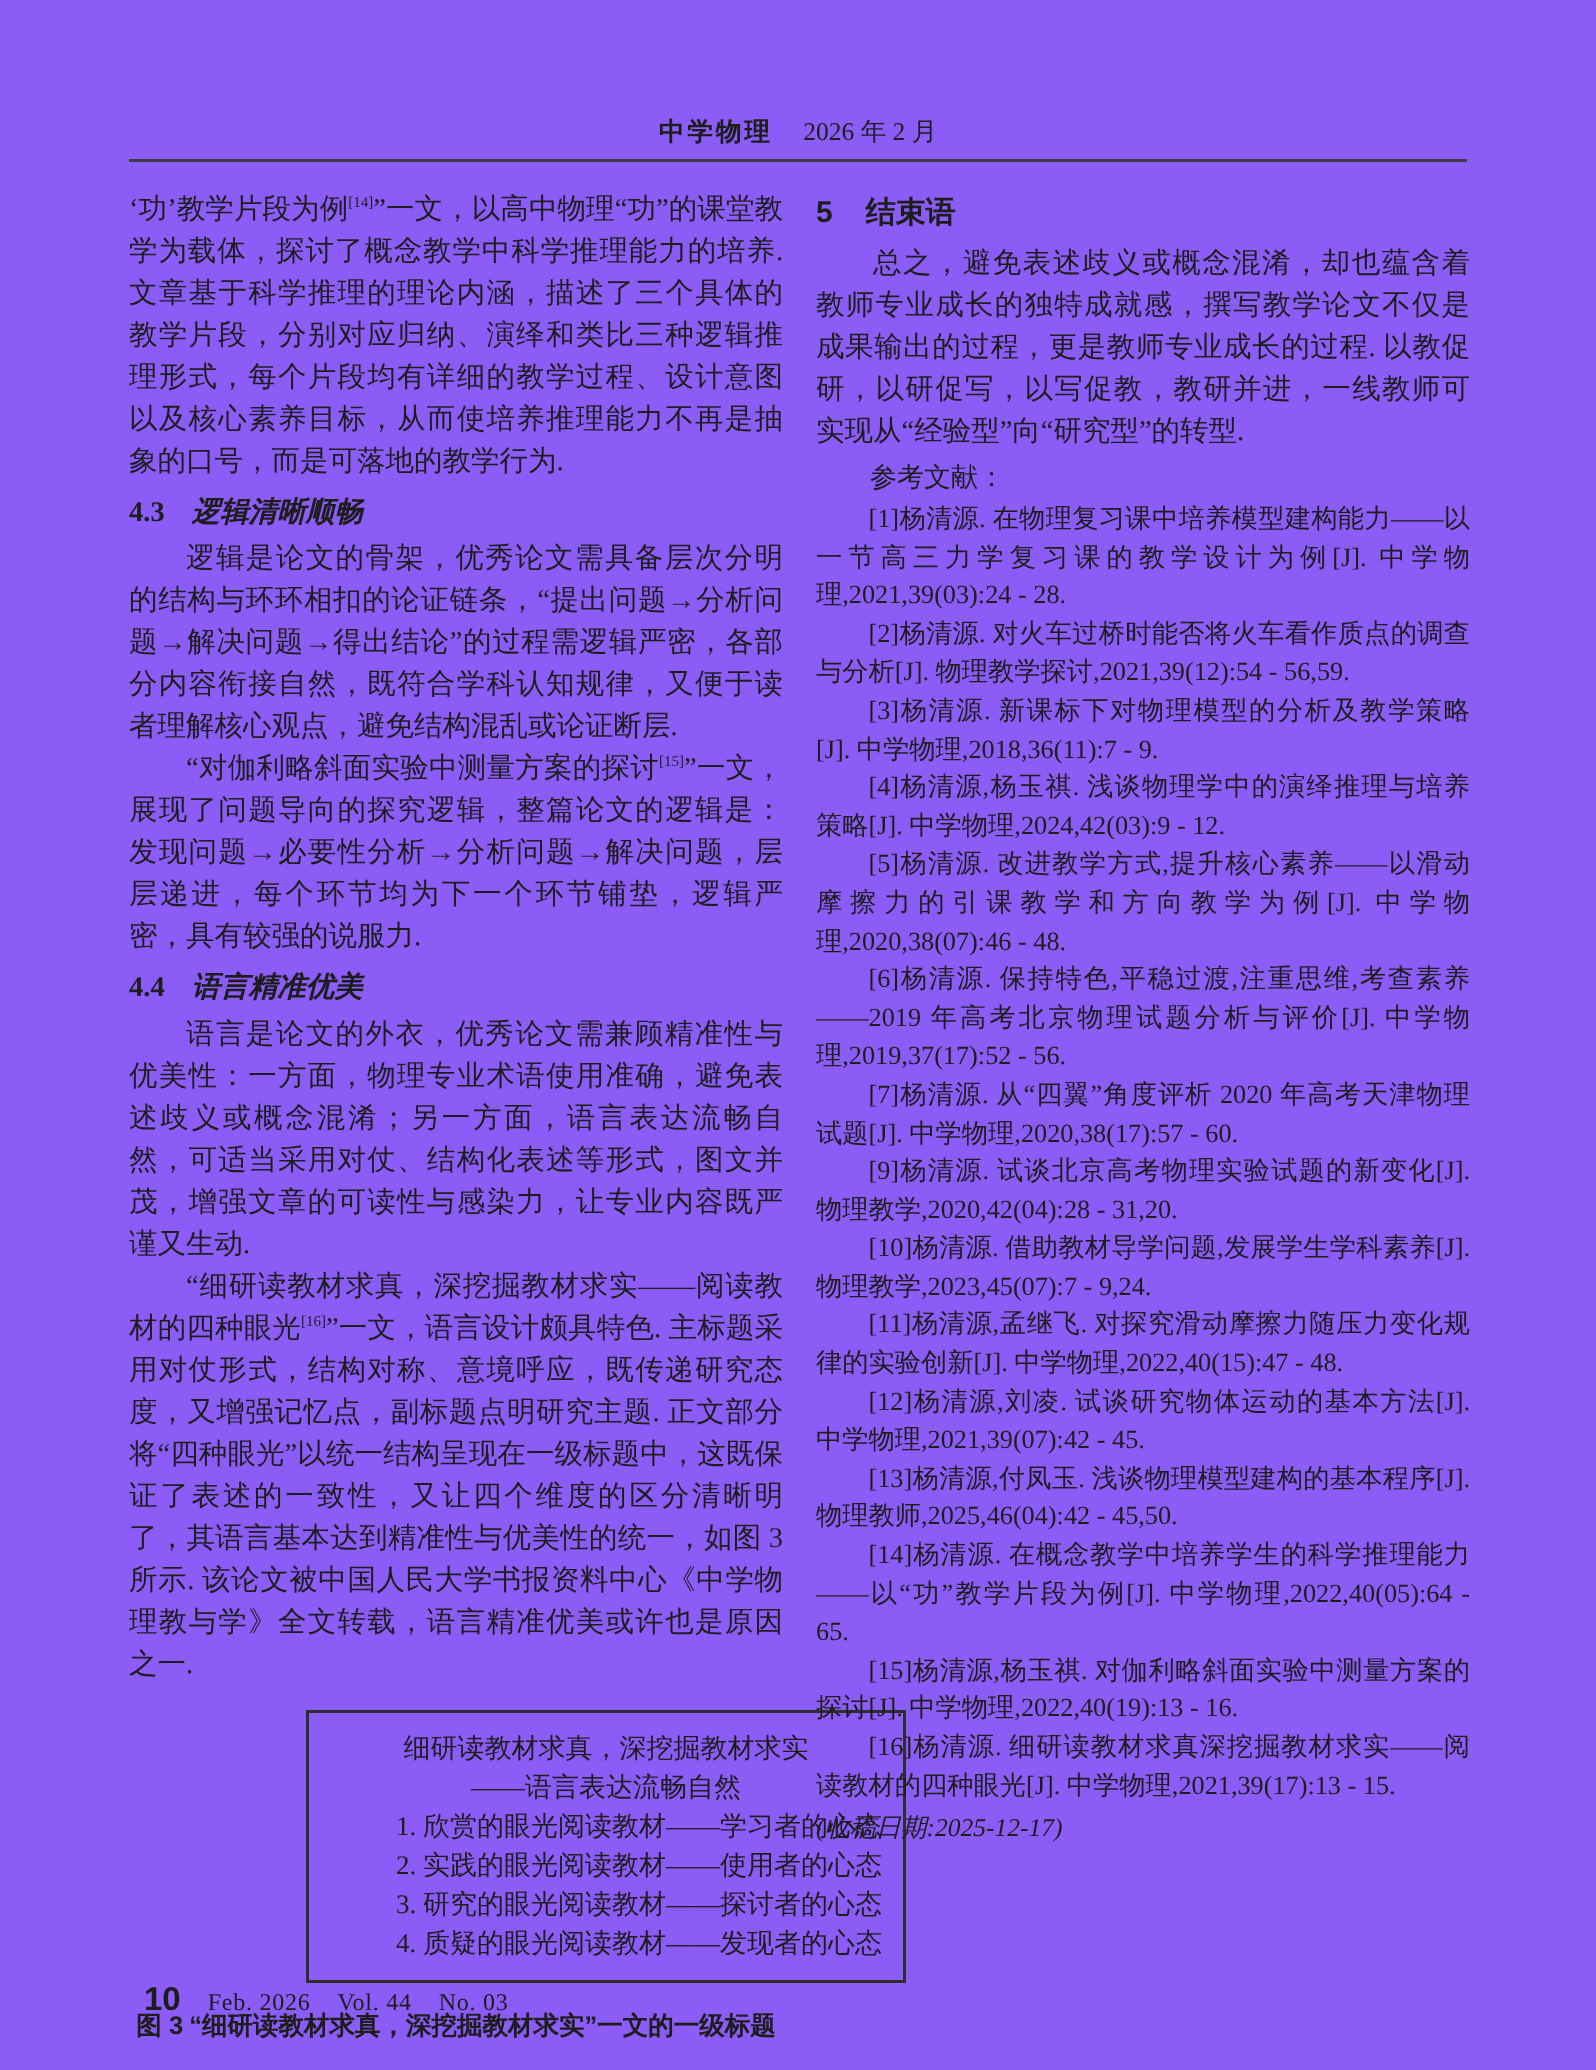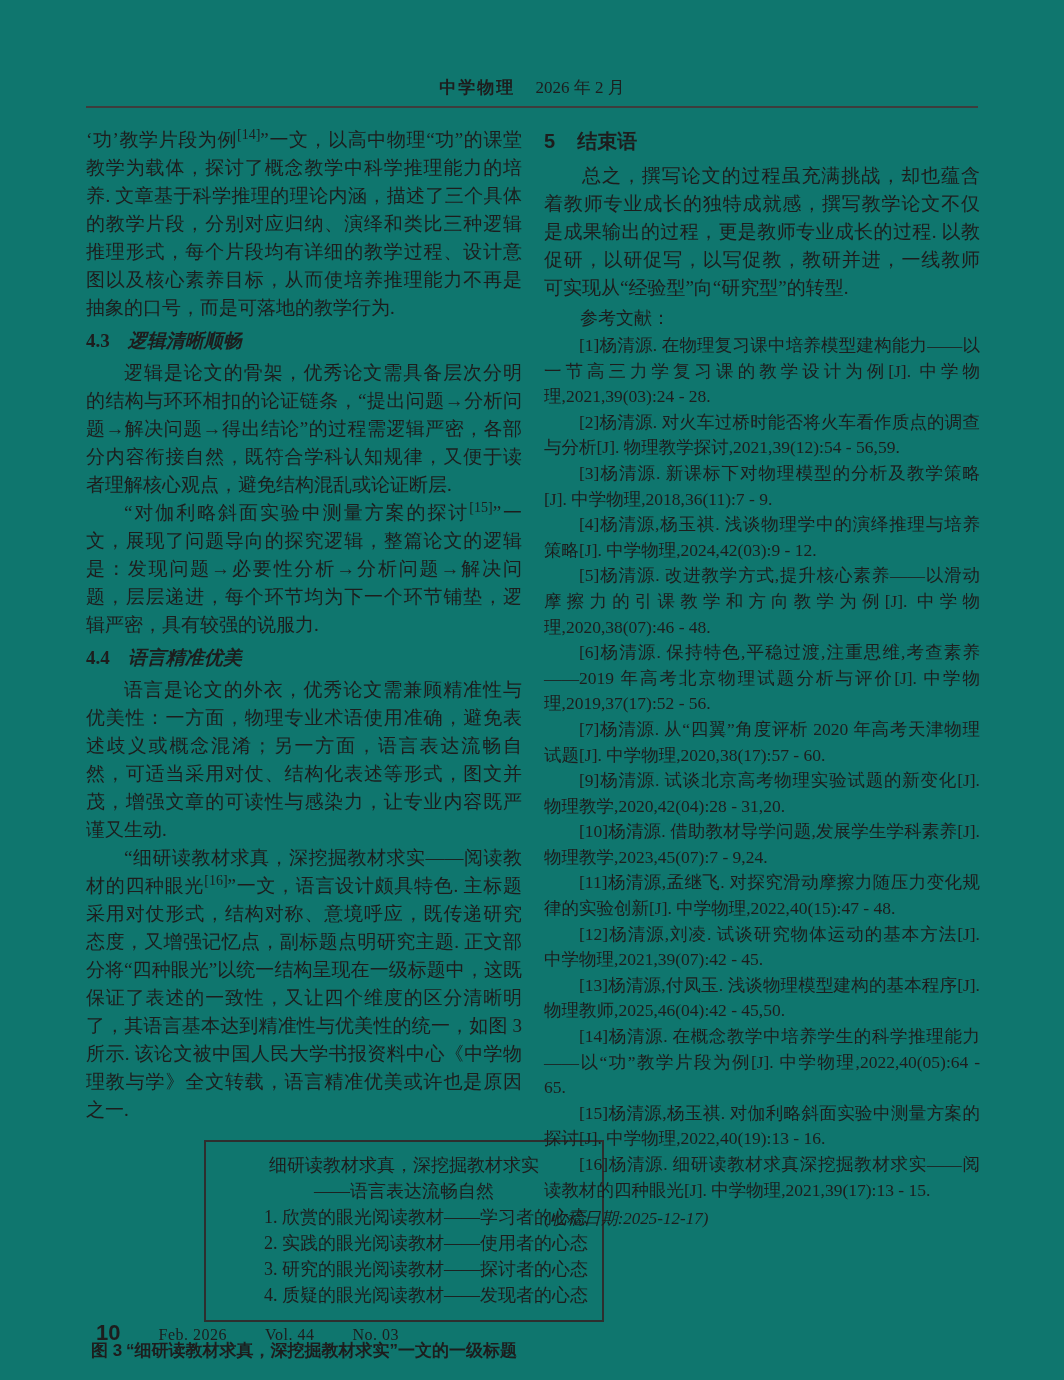--- a/index.html
+++ b/index.html
@@ -1,18 +1,18 @@
 <!DOCTYPE html>
 <html lang="zh"><head>
 <meta charset="utf-8">
 <style>
   html,body { margin:0; padding:0; background:#e8e8e6; }
   .page {
     position:relative; width:1064px; height:1380px; margin:0 auto;
-    background:#0f766e; color:#1d1d1d; overflow:hidden;
+    background:#8b5cf6; color:#1d1d1d; overflow:hidden;
     font-family:"Liberation Serif","DejaVu Serif",serif;
   }
   
   .page-header {
     position:absolute; top:76px; left:86px; width:892px;
     text-align:center; font-size:17px; white-space:nowrap;
   }
   .journal-name { font-weight:bold; letter-spacing:2px; margin-right:16px; }
   .header-rule {
     position:absolute; top:106px; left:86px; width:892px; height:2px;
@@ -20,21 +20,21 @@
   }
   
   .col { position:absolute; top:126px; width:436px; }
   .col-left  { left:86px; }
   .col-right { left:544px; }
   .body-para {
     margin:0; font-size:19px; line-height:28px;
     text-align:justify; text-indent:2em;
   }
   .no-indent { text-indent:0; }
-  sup.cite { font-size:14px; line-height:0; vertical-align:super; }
+  sup.cite { font-size:10px; line-height:0; vertical-align:super; }
   .sub-heading {
     margin:6px 0 5px; font-size:19px; font-weight:bold; font-style:italic;
     font-family:"Liberation Serif","DejaVu Serif",serif;
   }
   .sub-heading .sec-num { font-style:normal; margin-right:18px; }
   .main-heading {
     margin:2px 0 7px; font-size:20px; font-weight:bold;
     font-family:"Liberation Sans","DejaVu Sans",sans-serif;
   }
   .main-heading .sec-num { margin-right:22px; }
@@ -60,21 +60,21 @@
   .ref {
     margin:0; font-size:17.5px; line-height:25.6px;
     text-align:justify; text-indent:2em;
   }
   .received {
     margin:4px 6px 0 0; font-size:17px; font-style:italic;
   }
   
   .page-footer {
     position:absolute; left:96px; top:1320px;
-    display:flex; align-items:baseline; gap:38px; white-space:nowrap;
+    display:flex; align-items:baseline; gap:18px; white-space:nowrap;
   }
   .page-num {
     font-family:"Liberation Sans","DejaVu Sans",sans-serif;
     font-weight:bold; font-size:22px;
   }
   .footer-meta { font-size:16px; letter-spacing:.5px;text-align:center; }
 </style>
 </head>
 <body>
 
@@ -112,21 +112,21 @@
           <div>4. 质疑的眼光阅读教材——发现者的心态</div>
         </div>
       </div>
       <figcaption class="fig-caption"><span class="cap-label">图 3</span><span>“细研读教材求真，深挖掘教材求实”一文的一级标题</span></figcaption>
     </figure>
   </section>
 
   <section class="col col-right">
     <h2 class="main-heading"><span class="sec-num">5</span><span>结束语</span></h2>
 
-    <p class="body-para">总之，撰写论文的过程虽充满挑战，却也蕴含着教师专业成长的独特成就感，撰写教学论文不仅是成果输出的过程，更是教师专业成长的过程. 以教促研，以研促写，以写促教，教研并进，一线教师可实现从“经验型”向“研究型”的转型.</p>
+    <p class="body-para">总之，避免表述歧义或概念混淆，却也蕴含着教师专业成长的独特成就感，撰写教学论文不仅是成果输出的过程，更是教师专业成长的过程. 以教促研，以研促写，以写促教，教研并进，一线教师可实现从“经验型”向“研究型”的转型.</p>
 
     <p class="refs-label">参考文献：</p>
 
     <div class="refs">
       <p class="ref">[1]杨清源. 在物理复习课中培养模型建构能力——以一节高三力学复习课的教学设计为例[J]. 中学物理,2021,39(03):24 - 28.</p>
       <p class="ref">[2]杨清源. 对火车过桥时能否将火车看作质点的调查与分析[J]. 物理教学探讨,2021,39(12):54 - 56,59.</p>
       <p class="ref">[3]杨清源. 新课标下对物理模型的分析及教学策略[J]. 中学物理,2018,36(11):7 - 9.</p>
       <p class="ref">[4]杨清源,杨玉祺. 浅谈物理学中的演绎推理与培养策略[J]. 中学物理,2024,42(03):9 - 12.</p>
       <p class="ref">[5]杨清源. 改进教学方式,提升核心素养——以滑动摩擦力的引课教学和方向教学为例[J]. 中学物理,2020,38(07):46 - 48.</p>
       <p class="ref">[6]杨清源. 保持特色,平稳过渡,注重思维,考查素养——2019 年高考北京物理试题分析与评价[J]. 中学物理,2019,37(17):52 - 56.</p>

